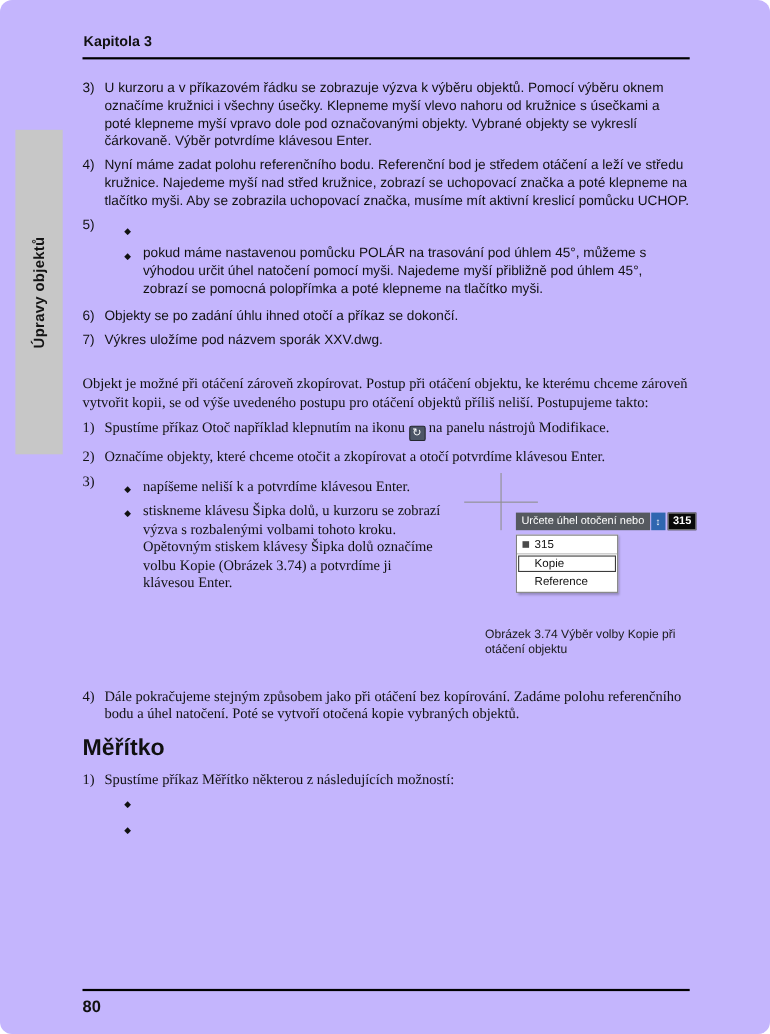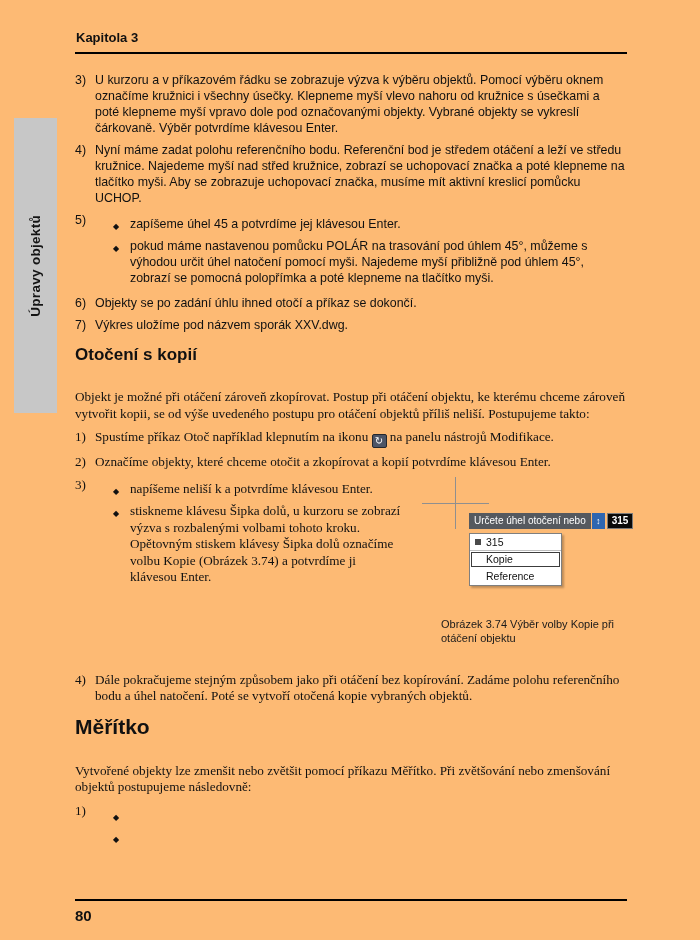--- a/index.html
+++ b/index.html
@@ -1,19 +1,19 @@
 <!DOCTYPE html>
 <html><head>
 <meta charset="utf-8">
 <style>
   * { margin:0; padding:0; box-sizing:border-box; }
   html,body { background:#ffffff; }
   .page {
-    position:relative; width:700px; height:940px; background:#fdba74;
-    font-family:"Liberation Sans", sans-serif; color:#111; overflow:hidden;
+    position:relative; width:700px; height:940px; background:#c4b5fd;
+    font-family:"Liberation Sans", sans-serif; color:#111; overflow:hidden;border-radius:11px;
   }
   
   .chapter { position:absolute; left:76px; top:30px; font-size:13px; font-weight:bold; }
   .rule { position:absolute; background:#000; height:2px; }
   .top-rule { left:75px; top:52px; width:552px; }
   .bottom-rule { left:75px; top:899px; width:552px; }
   .page-num { position:absolute; left:75px; top:907px; font-size:15px; font-weight:bold;text-align:center; }
   
   .tab { position:absolute; left:14px; top:118px; width:43px; height:295px; background:#c7c7c7;
          display:flex; align-items:center; justify-content:center; }
@@ -77,63 +77,61 @@
 
   <main class="content">
 
     <div class="step sans">
       <span class="num">3)</span>
       <div class="body"><span>U kurzoru a v příkazovém řádku se zobrazuje výzva k výběru objektů. Pomocí výběru oknem označíme kružnici i všechny úsečky. Klepneme myší vlevo nahoru od kružnice s úsečkami a poté klepneme myší vpravo dole pod označovanými objekty. Vybrané objekty se vykreslí čárkovaně. Výběr potvrdíme klávesou </span><span class="s-b">Enter</span><span>.</span></div>
     </div>
 
     <div class="step sans">
       <span class="num">4)</span>
-      <div class="body"><span>Nyní máme zadat polohu referenčního bodu. Referenční bod je středem otáčení a leží ve středu kružnice. Najedeme myší nad střed kružnice, zobrazí se uchopovací značka a poté klepneme na tlačítko myši. Aby se zobrazuje uchopovací značka, musíme mít aktivní kreslicí pomůcku </span><span class="s-b">UCHOP</span><span>.</span></div>
+      <div class="body"><span>Nyní máme zadat polohu referenčního bodu. Referenční bod je středem otáčení a leží ve středu kružnice. Najedeme myší nad střed kružnice, zobrazí se uchopovací značka a poté klepneme na tlačítko myši. Aby se zobrazila uchopovací značka, musíme mít aktivní kreslicí pomůcku </span><span class="s-b">UCHOP</span><span>.</span></div>
     </div>
 
     <div class="step sans">
       <span class="num">5)</span>
       <div class="body">
         <div class="bullets">
           <div class="bullet">
             <span class="diamond">◆</span>
-            <div><span>zapíšeme úhel </span><span class="s-b">45</span><span> a potvrdíme jej klávesou </span><span class="s-b">Enter</span><span>.</span></div>
           </div>
           <div class="bullet">
             <span class="diamond">◆</span>
             <div><span>pokud máme nastavenou pomůcku </span><span class="s-b">POLÁR</span><span> na trasování pod úhlem 45°, můžeme s výhodou určit úhel natočení pomocí myši. Najedeme myší přibližně pod úhlem 45°, zobrazí se pomocná polopřímka a poté klepneme na tlačítko myši.</span></div>
           </div>
         </div>
       </div>
     </div>
 
     <div class="step sans">
       <span class="num">6)</span>
       <div class="body"><span>Objekty se po zadání úhlu ihned otočí a příkaz se dokončí.</span></div>
     </div>
 
     <div class="step sans">
       <span class="num">7)</span>
       <div class="body"><span>Výkres uložíme pod názvem </span><span class="s-b">sporák XXV.dwg</span><span>.</span></div>
     </div>
 
-    <h2 class="sub">Otočení s kopií</h2>
 
     <p class="serif para"><span>Objekt je možné při otáčení zároveň zkopírovat. Postup při otáčení objektu, ke kterému chceme zároveň vytvořit kopii, se od výše uvedeného postupu pro otáčení objektů příliš neliší. Postupujeme takto:</span></p>
 
     <div class="step serif">
       <span class="num">1)</span>
       <div class="body">
         <span><span>Spustíme příkaz </span><span class="s-b">Otoč</span><span> například klepnutím na ikonu </span></span><span class="icon-rotate">↻</span><span><span> na panelu nástrojů </span><span class="s-b">Modifikace</span><span>.</span></span>
       </div>
     </div>
 
     <div class="step serif">
       <span class="num">2)</span>
-      <div class="body"><span>Označíme objekty, které chceme otočit a zkopírovat a kopií potvrdíme klávesou </span><span class="s-b">Enter</span><span>.</span></div>
+      <div class="body"><span>Označíme objekty, které chceme otočit a zkopírovat a otočí potvrdíme klávesou </span><span class="s-b">Enter</span><span>.</span></div>
     </div>
 
     <div class="fig-row">
       <div class="text-col">
         <div class="step serif">
           <span class="num">3)</span>
           <div class="body">
             <div class="bullets">
               <div class="bullet">
                 <span class="diamond">◆</span>
@@ -174,25 +172,25 @@
       </figure>
     </div>
 
     <div class="step serif">
       <span class="num">4)</span>
       <div class="body"><span>Dále pokračujeme stejným způsobem jako při otáčení bez kopírování. Zadáme polohu referenčního bodu a úhel natočení. Poté se vytvoří otočená kopie vybraných objektů.</span></div>
     </div>
 
     <h1 class="sec">Měřítko</h1>
 
-    <p class="serif para"><span>Vytvořené objekty lze zmenšit nebo zvětšit pomocí příkazu </span><span class="s-b">Měřítko</span><span>. Při zvětšování nebo zmenšování objektů postupujeme následovně:</span></p>
 
     <div class="step serif">
       <span class="num">1)</span>
       <div class="body">
+        <div><span>Spustíme příkaz </span><span class="s-b">Měřítko</span><span> některou z následujících možností:</span></div>
         <div class="bullets">
           <div class="bullet">
             <span class="diamond">◆</span>
           </div>
           <div class="bullet">
             <span class="diamond">◆</span>
           </div>
         </div>
       </div>
     </div>

